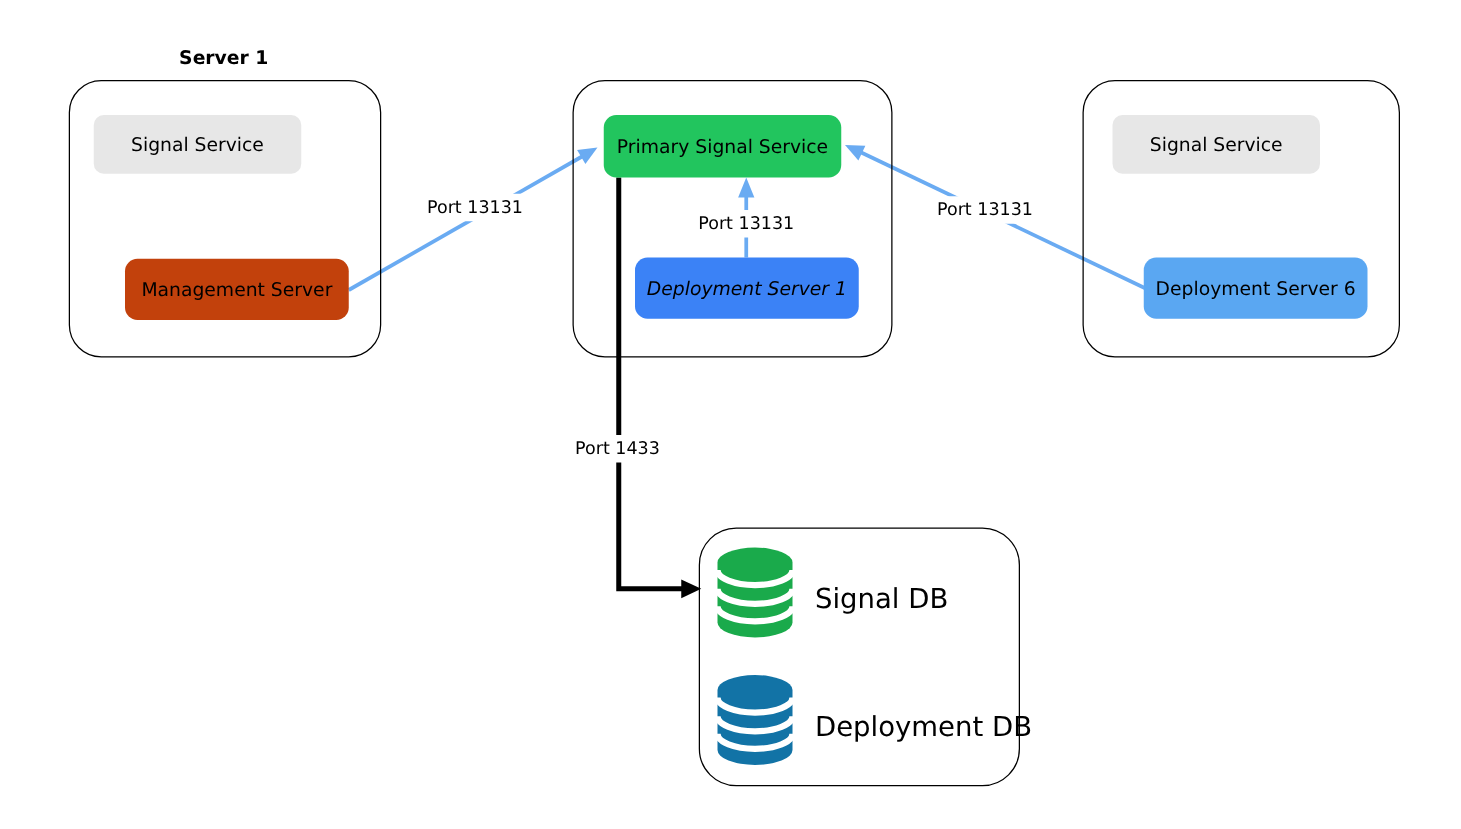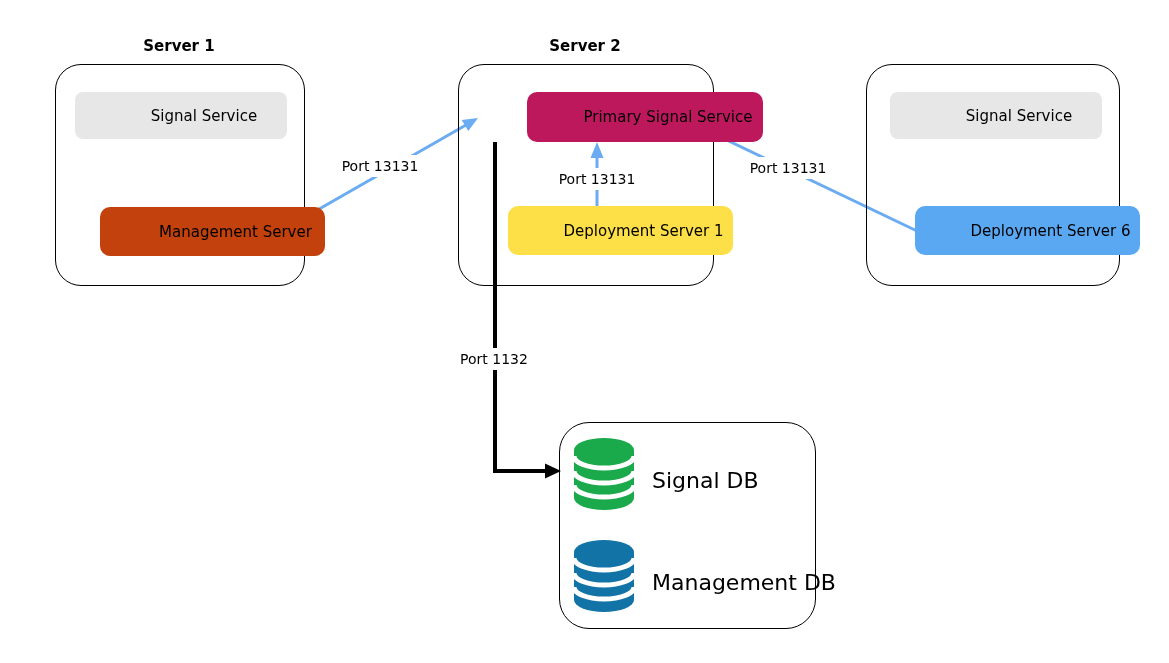--- a/index.html
+++ b/index.html
@@ -5,21 +5,21 @@
   html,body{margin:0;padding:0;background:#fff;}
   .canvas{
     position:relative;width:1169px;height:663px;background:#fff;overflow:hidden;
     font-family:"DejaVu Sans","Liberation Sans",sans-serif;color:#000;
   }
   svg.layer{position:absolute;left:0;top:0;}
   .title{position:absolute;font-size:15px;font-weight:bold;text-align:center;white-space:nowrap;}
   .sbox{position:absolute;border:1.5px solid #000;border-radius:26px;background:transparent;}
   .node{
     position:absolute;display:flex;align-items:center;justify-content:center;
-    font-size:15px;border-radius:10px;text-align:center;white-space:nowrap;padding-left:46px;
+    font-size:15px;border-radius:10px;text-align:center;white-space:nowrap;
   }
   .bg-gray{background:#e7e7e7;}
   .bg-blue{background:#5aa7f2;}
   .bg-green{background:#5ce65c;}
   .portlabel{
     position:absolute;transform:translate(-50%,-50%);background:#fff;
     font-size:14px;padding:3px 6px;white-space:nowrap;z-index:5;
   }
   .dbicon{position:absolute;}
   .dblabel{position:absolute;transform:translateY(-50%);font-size:22px;white-space:nowrap;}
@@ -76,26 +76,25 @@
 
   <div class="title" id="ttl1">Server 1</div>
   <div class="sbox" id="box1"></div>
   <div class="node bg-gray" id="n1a" style="background: rgb(231, 231, 231);">
     <span>Signal Service</span>
   </div>
   <div class="node bg-blue" id="n1b" style="background: #c2410c;">
     <span>Management Server</span>
   </div>
 
-  <div class="title" id="ttl2">Server 2</div>
   <div class="sbox" id="box2"></div>
-  <div class="node bg-green" id="n2a" style="background: #be185d; margin-left: 44px;">
+  <div class="node bg-green" id="n2a" style="background: #22c55e;">
     <span>Primary Signal Service</span>
   </div>
-  <div class="node bg-blue" id="n2b" style="background: #fde047;">
+  <div class="node bg-blue" id="n2b" style="background: #3b82f6; font-style: italic;">
     <span>Deployment Server 1</span>
   </div>
 
   <div class="sbox" id="box3"></div>
   <div class="node bg-gray" id="n3a" style="background: rgb(231, 231, 231);">
     <span>Signal Service</span>
   </div>
   <div class="node bg-blue" id="n3b" style="background: rgb(90, 167, 242);">
     <span>Deployment Server 6</span>
   </div>
@@ -107,20 +106,20 @@
     <path d="M1,34 a30,12 0 0 0 60,0" stroke="#ffffff" stroke-width="5" fill="none"></path>
     <path d="M1,48 a30,12 0 0 0 60,0" stroke="#ffffff" stroke-width="5" fill="none"></path>
   </svg>
   <div class="dblabel" id="dblab1">Signal DB</div>
   <svg class="dbicon" id="dbicon2" width="62" height="74" viewBox="0 0 62 74">
     <path d="M1,13 a30,12 0 0 1 60,0 v48 a30,12 0 0 1 -60,0 z" fill="#1273a6"></path>
     <path d="M1,19 a30,12 0 0 0 60,0" stroke="#ffffff" stroke-width="5" fill="none"></path>
     <path d="M1,34 a30,12 0 0 0 60,0" stroke="#ffffff" stroke-width="5" fill="none"></path>
     <path d="M1,48 a30,12 0 0 0 60,0" stroke="#ffffff" stroke-width="5" fill="none"></path>
   </svg>
-  <div class="dblabel" id="dblab2">Management DB</div>
+  <div class="dblabel" id="dblab2">Deployment DB</div>
 
   <div class="portlabel" id="port1">Port 13131</div>
   <div class="portlabel" id="port2">Port 13131</div>
   <div class="portlabel" id="port3">Port 13131</div>
-  <div class="portlabel" id="port4">Port 1132</div>
+  <div class="portlabel" id="port4">Port 1433</div>
 
 </div>
 
 </body></html>

